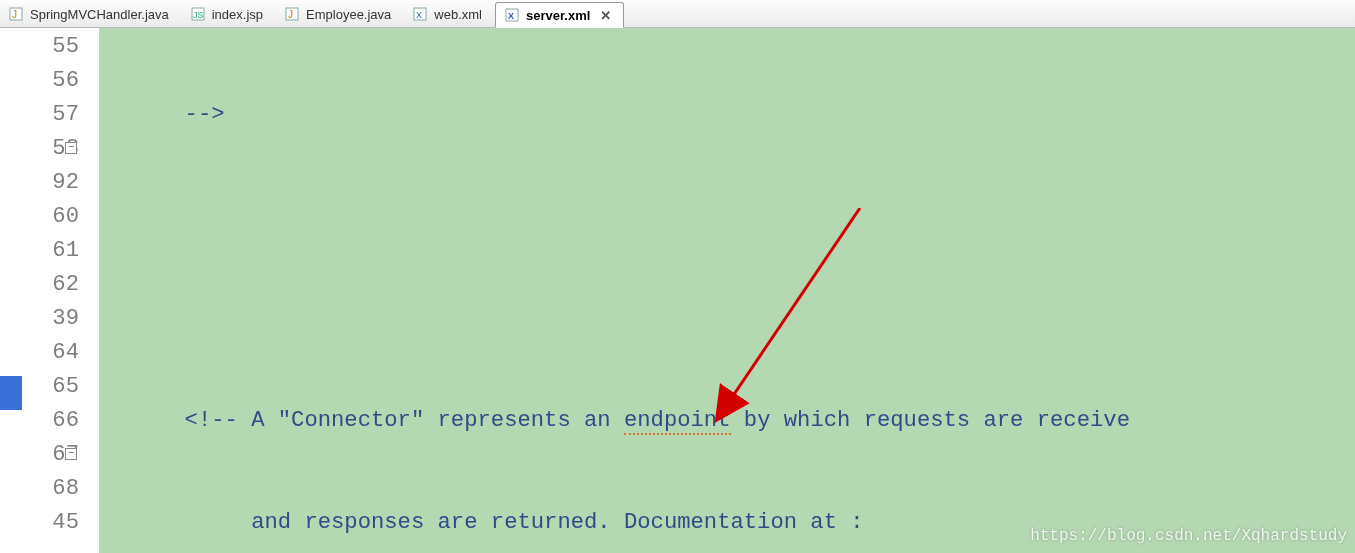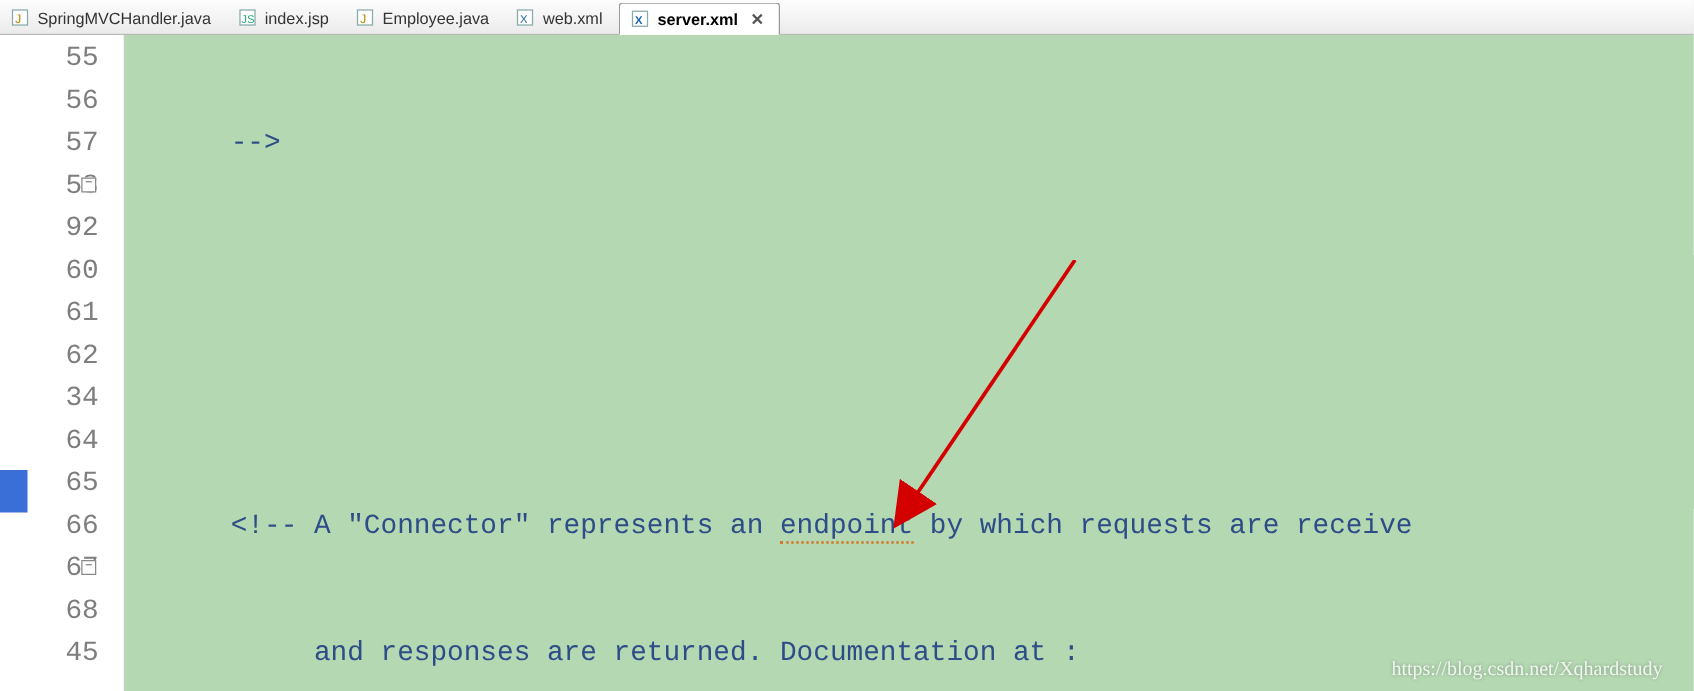--- a/index.html
+++ b/index.html
@@ -12,21 +12,21 @@
 .editor { display:flex; height:525px; background:#b4d8b2; font-family:Consolas,"Courier New",monospace; font-size:22.2px; line-height:34px; }
 .gutter { width:100px; background:#fff; text-align:right; color:#7e7e7e; padding-right:20px; padding-top:2px; border-right:1px solid #ccc; user-select:none; }
 .gutter .ln { height:34px; position:relative; }
 .fold { position:absolute; right:2px; top:10px; width:12px; height:12px; border:1px solid #888; background:#fff; font-size:10px; line-height:10px; text-align:center; color:#555; }
 .code { flex:1; padding-top:2px; padding-left:18px; white-space:pre; overflow:hidden; position:relative; }
 .code .line { height:34px; }
 .cmt { color:#2d4c88; }
 .spell { border-bottom:2px dotted #d17a2a;font-family:Liberation Mono, monospace; }
 .arrow-svg { position:absolute; left:610px; top:180px; pointer-events:none; }
 .marker { position:absolute; left:0; top:376px; width:22px; height:34px; background:#3a6fd8; }
-.watermark { position:absolute; right:25px; bottom:8px; color:rgba(255,255,255,0.85); font-size:16px; font-family:Liberation Serif, serif; text-shadow:0 0 3px rgba(0,0,0,0.3);}
+.watermark { position:absolute; right:8px; bottom:8px; color:rgba(255,255,255,0.85); font-size:16px; font-family:Liberation Mono, monospace; text-shadow:0 0 3px rgba(0,0,0,0.3);}
 </style>
 </head>
 <body>
 
 <div class="tabs">
   <div class="tab">
     <span class="tab-icon">
         <svg width="16" height="16">
           <rect x="2" y="2" width="12" height="12" fill="#fff" stroke="#8aa" stroke-width="1"></rect>
           <text x="4" y="12" font-size="10" fill="#b58900">J</text>
@@ -77,21 +77,21 @@
   <div class="marker"></div>
   <div class="gutter">
     <div class="ln">55</div>
     <div class="ln">56</div>
     <div class="ln">57</div>
     <div class="ln"><span>58</span><span class="fold">−</span></div>
     <div class="ln">92</div>
     <div class="ln">60</div>
     <div class="ln">61</div>
     <div class="ln">62</div>
-    <div class="ln">34</div>
+    <div class="ln">39</div>
     <div class="ln">64</div>
     <div class="ln">65</div>
     <div class="ln">66</div>
     <div class="ln"><span>67</span><span class="fold">−</span></div>
     <div class="ln">68</div>
     <div class="ln">45</div>
   </div>
   <div class="code">
     <div class="line cmt">     --&gt;</div>
     <div class="line"></div>

